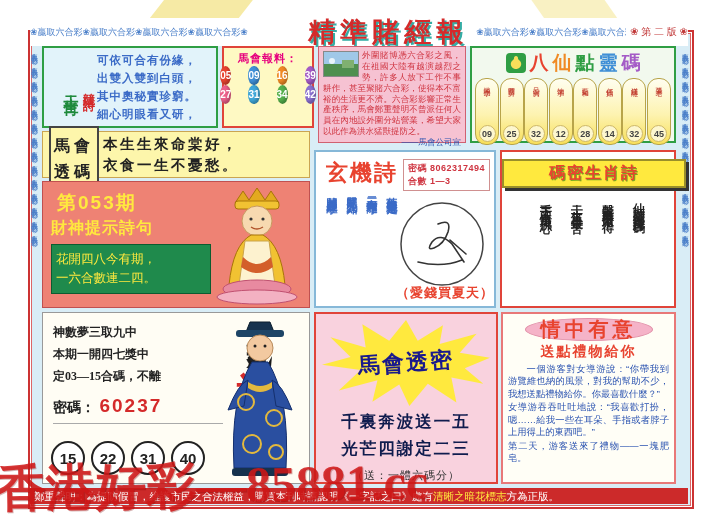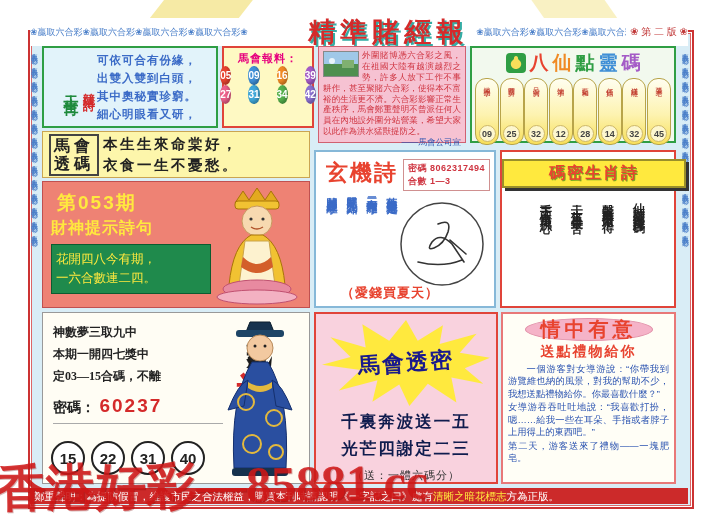--- a/index.html
+++ b/index.html
@@ -57,41 +57,41 @@
   .pill{width:22px;height:60px;border:1px solid #b8a44a;border-radius:11px;
         background:linear-gradient(180deg,#fffef0 0%,#fdf3b0 55%,#f7df5a 100%);
         display:flex;flex-direction:column;align-items:center;justify-content:space-between;padding:3px 0 2px;}
   .pill-name{writing-mode:vertical-rl;text-orientation:upright;font-size:7px;color:#c0392b;line-height:1;letter-spacing:1px;}
   .pill-num{font-size:9px;font-weight:bold;color:#444;background:#fdf7cf;border:1px solid #cdb768;
             border-radius:50%;width:15px;height:15px;display:flex;align-items:center;justify-content:center;}
   
   #sec-touma{left:42px;top:131px;width:268px;height:47px;background:#fdf6ab;border:1px solid #caa552;
              display:flex;align-items:center;}
   #touma-label{border:2px solid #444;margin:3px 4px 3px 6px;padding:1px 3px;text-align:center;background:#fdf6ab;}
-  #touma-label div{font-size:16px;font-weight:bold;color:#222;line-height:18px;letter-spacing:4px;}
+  #touma-label div{font-size:16px;font-weight:bold;color:#222;line-height:18px;letter-spacing:4px;margin-top:8px;}
   #touma-text div{font-size:14.5px;font-weight:bold;color:#222;line-height:21px;letter-spacing:2.5px;white-space:nowrap;}
   
   #sec-caishen{left:42px;top:181px;width:268px;height:127px;background:#ee8274;border:1px solid #c05050;}
   #caishen-issue{font-size:19px;font-weight:bold;color:#ffe93e;margin:8px 0 2px 14px;letter-spacing:2px;}
   #caishen-title{font-size:16px;font-weight:bold;color:#ffe93e;margin:2px 0 5px 8px;letter-spacing:1px;}
   #caishen-green{background:#1f8a4c;border:1px solid #0c5c30;margin-left:8px;width:150px;padding:5px 4px;}
   #caishen-green div{font-size:12.5px;font-weight:normal;color:#ffe93e;line-height:19px;white-space:nowrap;}
   #monk{position:absolute;right:2px;bottom:0;}
   
   #sec-xuanji{left:314px;top:150px;width:182px;height:158px;background:#ffffff;border:2px solid #86b8d8;}
   #xuanji-title{position:absolute;left:10px;top:6px;font-size:22px;font-weight:bold;color:#e8432f;
                 letter-spacing:2px;font-family:"Liberation Serif","DejaVu Serif",serif;}
   #xuanji-code{position:absolute;right:4px;top:7px;border:1px solid #d09090;padding:2px 4px;background:#fff;}
   #xuanji-code div{font-size:9px;font-weight:bold;color:#cf3440;line-height:13px;letter-spacing:.5px;}
   #xuanji-poem{position:absolute;left:6px;top:36px;height:118px;width:80px;
                writing-mode:vertical-rl;text-orientation:upright;
                font-size:11px;font-weight:bold;color:#3b6bc7;line-height:20px;letter-spacing:1px;}
   #sig-circle{position:absolute;right:8px;top:48px;}
-  #xuanji-hint{position:absolute;left:0;bottom:4px;width:100%;text-align:left;
-               font-size:13px;font-weight:bold;color:#e8432f;letter-spacing:1px;margin-left:25px;}
+  #xuanji-hint{position:absolute;left:0;bottom:4px;width:100%;text-align:right;
+               font-size:13px;font-weight:bold;color:#e8432f;letter-spacing:1px;}
   
   #sec-shengxiao{left:500px;top:150px;width:176px;height:158px;background:#fff;border:2px solid #e0443a;}
   #sx-titlebar{margin:7px auto 4px;width:146px;background:#ffe93e;border:2px solid #9a8f2a;
                box-shadow:3px 3px 0 #333;text-align:center;padding:2px 17px;}
   #sx-titlebar span{font-size:16px;font-weight:bold;color:#e8432f;letter-spacing:2px;
                     text-shadow:1px 1px 0 #7a2;}
   #sx-poem{margin:6px auto 0;width:132px;height:118px;writing-mode:vertical-rl;text-orientation:upright;
            font-size:12px;font-weight:bold;color:#222;line-height:31px;letter-spacing:3px;}
   
   #sec-rumeng{left:42px;top:312px;width:268px;height:172px;background:#fffdf4;border:1px solid #999;}

